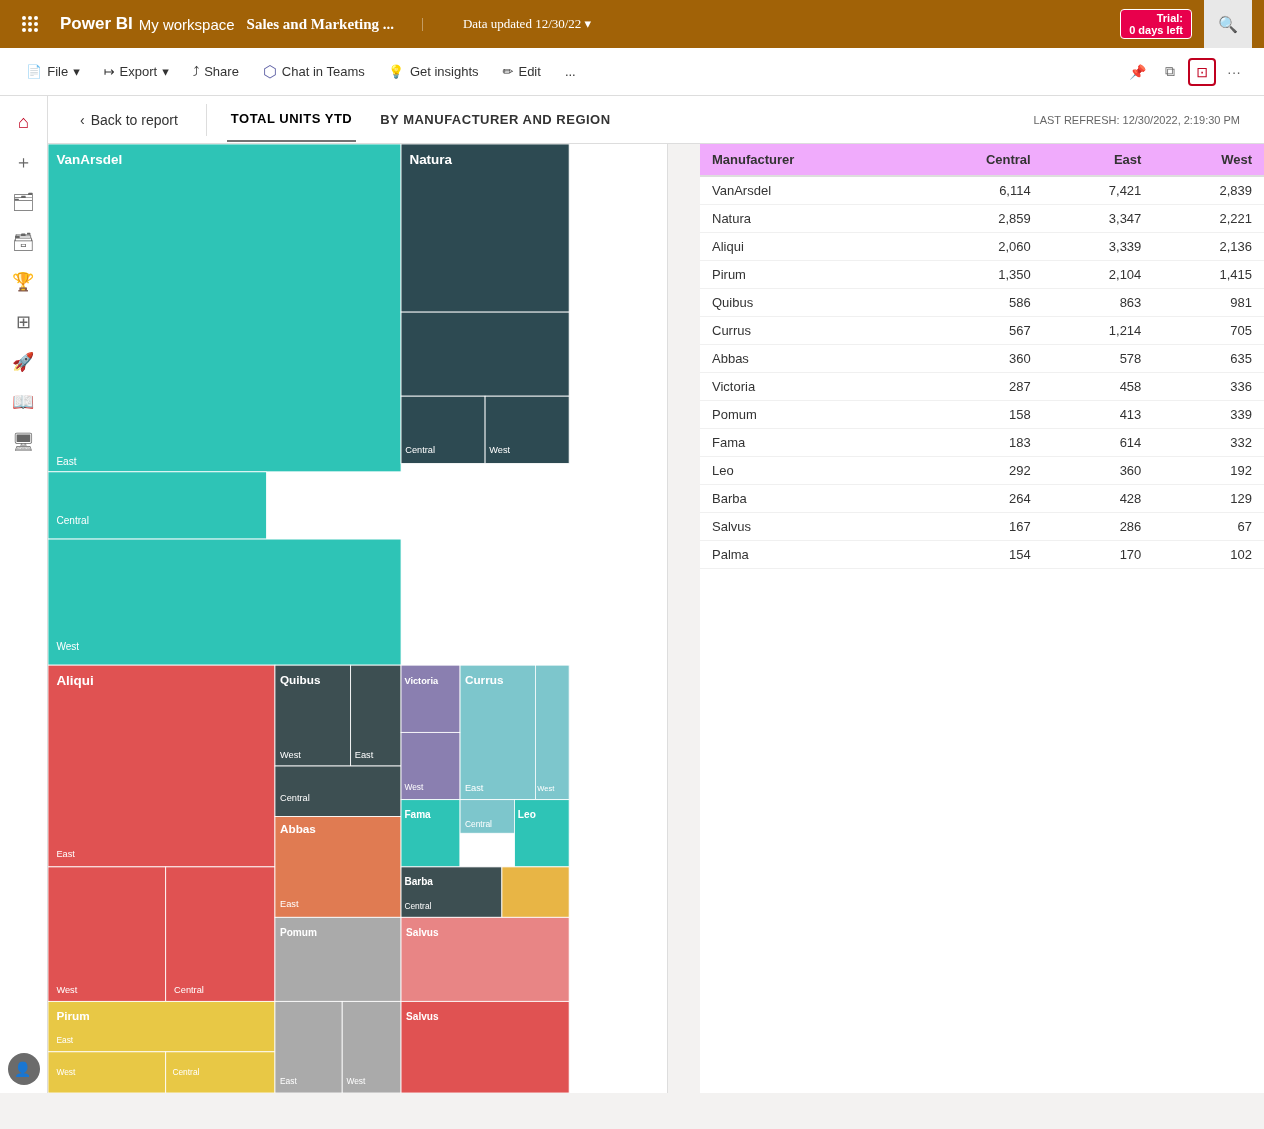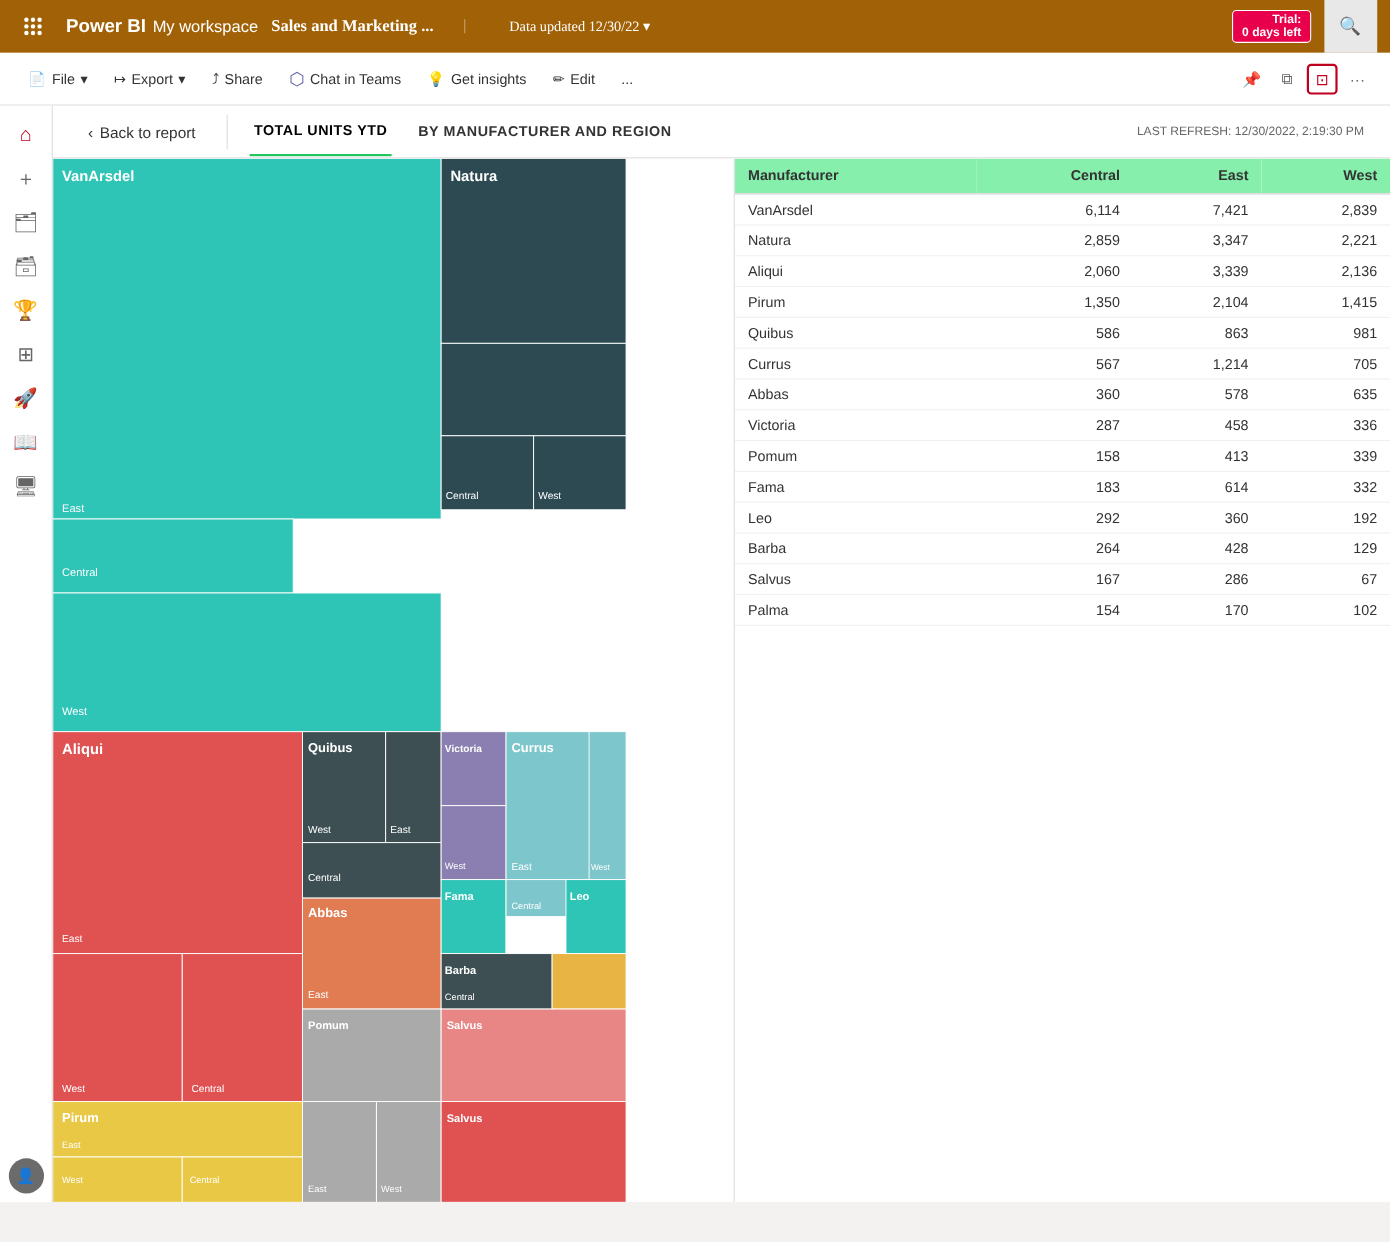--- a/index.html
+++ b/index.html
@@ -162,32 +162,33 @@
       font-size: 13px; font-weight: 700;
       text-transform: uppercase;
       letter-spacing: 0.5px;
       cursor: pointer;
       color: #333;
       border-bottom: 2px solid transparent;
       padding: 14px 4px;
       border: none; background: none;
       font-family: inherit;
     }
-    .page-tab.active { border-bottom: 2px solid #22c55e; color: #000; }
+    .page-tab.active { border-bottom: 2px solid #737373; color: #000; }
     .page-header-right {
       margin-left: auto;
       font-size: 11px;
       color: #666;
     }
 
     
     .viz-area {
       flex: 1;
       display: flex;
       overflow: hidden;
+      gap: 32px;
     }
 
     
     .treemap-container {
       width: 620px;
       background: white;
       position: relative;
       overflow: hidden;
       border-right: 1px solid #ddd;
     }
@@ -204,21 +205,21 @@
       width: 100%;
       border-collapse: collapse;
       font-size: 13px;
     }
     .data-table th {
       padding: 8px 12px;
       text-align: right;
       font-weight: 600;
       color: #333;
       border-bottom: 2px solid #ddd;
-      background: #86efac;
+      background: #f0abfc;
       position: sticky; top: 0;
     }
     .data-table th:first-child { text-align: left; }
     .data-table td {
       padding: 6px 12px;
       text-align: right;
       border-bottom: 1px solid #f0f0f0;
       color: #333;
     }
     .data-table td:first-child { text-align: left; }

